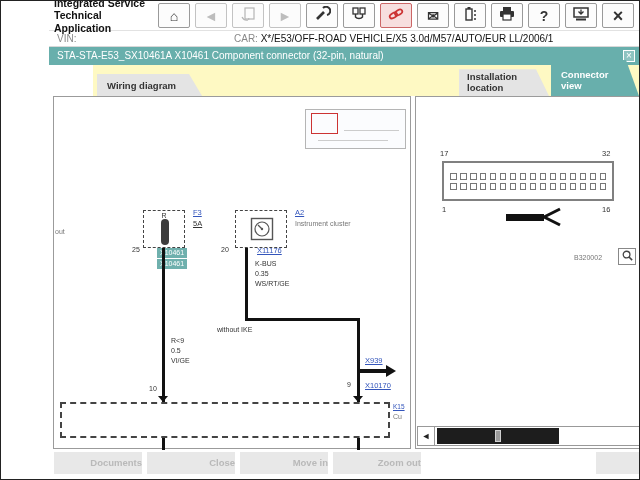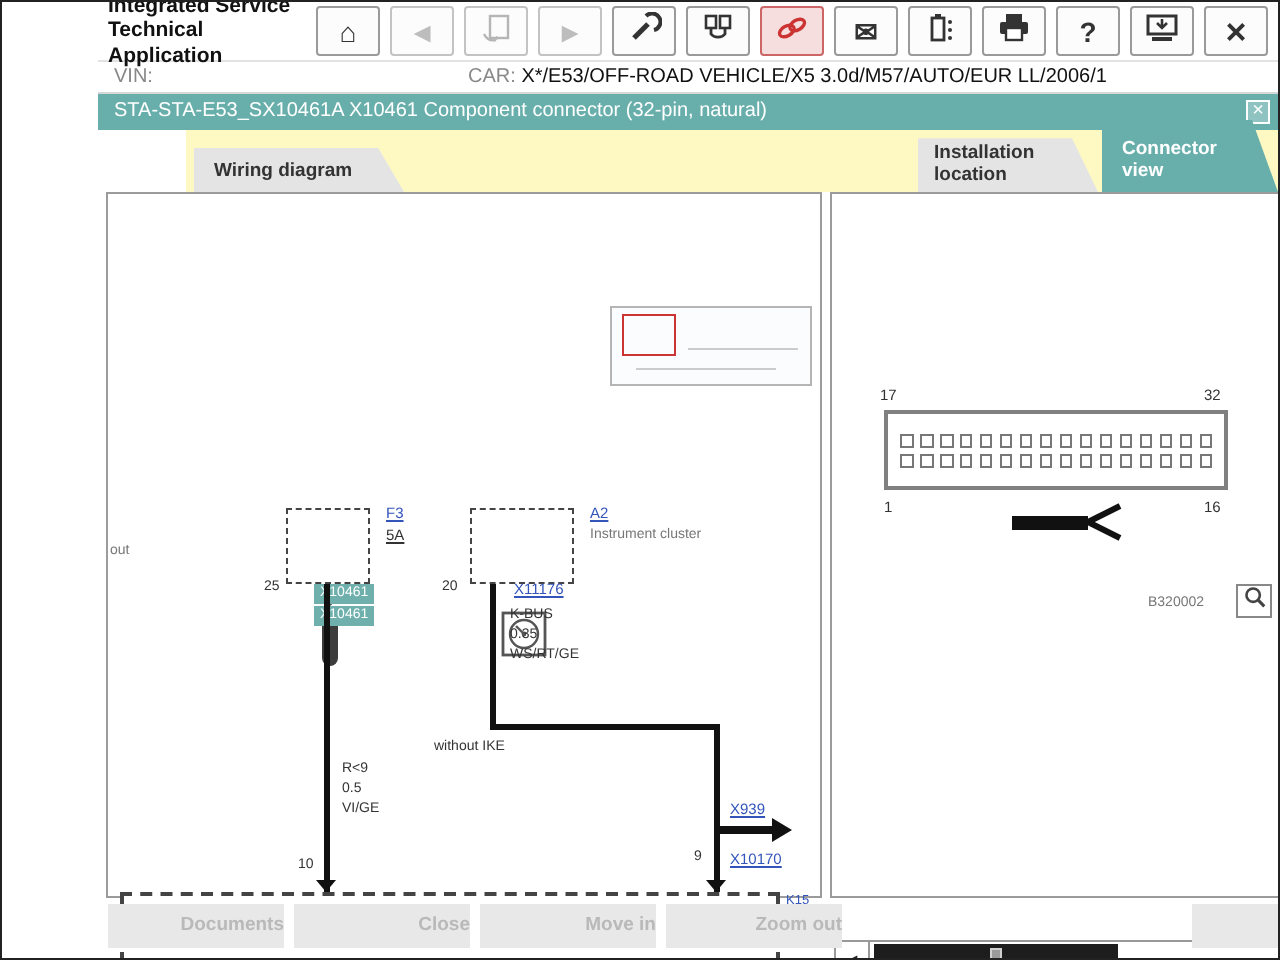--- a/index.html
+++ b/index.html
@@ -37,21 +37,21 @@
   .tab-wiring { left:4px; padding:6px 26px 5px 10px; }
   .tab-install { left:366px; width:90px; padding:3px 14px 2px 8px; line-height:1.15; }
   .tab-connector { left:458px; padding:9px 28px 5px 10px; background:#68AFAC; color:#fff; }
 
   
   .main { position:relative; height:353px; }
   .panel { position:absolute; top:0; background:#fff; border:1px solid #9b9b9b; }
   .left-panel  { left:4px; width:358px; height:353px; }
   .right-panel { left:366px; width:270px; height:353px; }
 
-  .abs { position:absolute;margin-top:44px; }
+  .abs { position:absolute; }
   .tiny { font-size:7px; color:#333; }
   .lbl  { font-size:7.5px; color:#333; }
   .link { font-size:7.5px; color:#3355bb; text-decoration:underline; }
   .muted{ color:#777; }
 
   
   .overview { left:251px; top:12px; width:101px; height:40px; background:#fbfcfe; border:1px solid #b5b5b5; }
   .ov-red { position:absolute; left:5px; top:3px; width:27px; height:21px; border:1px solid #cc3333; }
   .ov-line { position:absolute; height:1px; background:#ccc; }
   .dash-box { border:1.6px dashed #444; background:#fff; }

